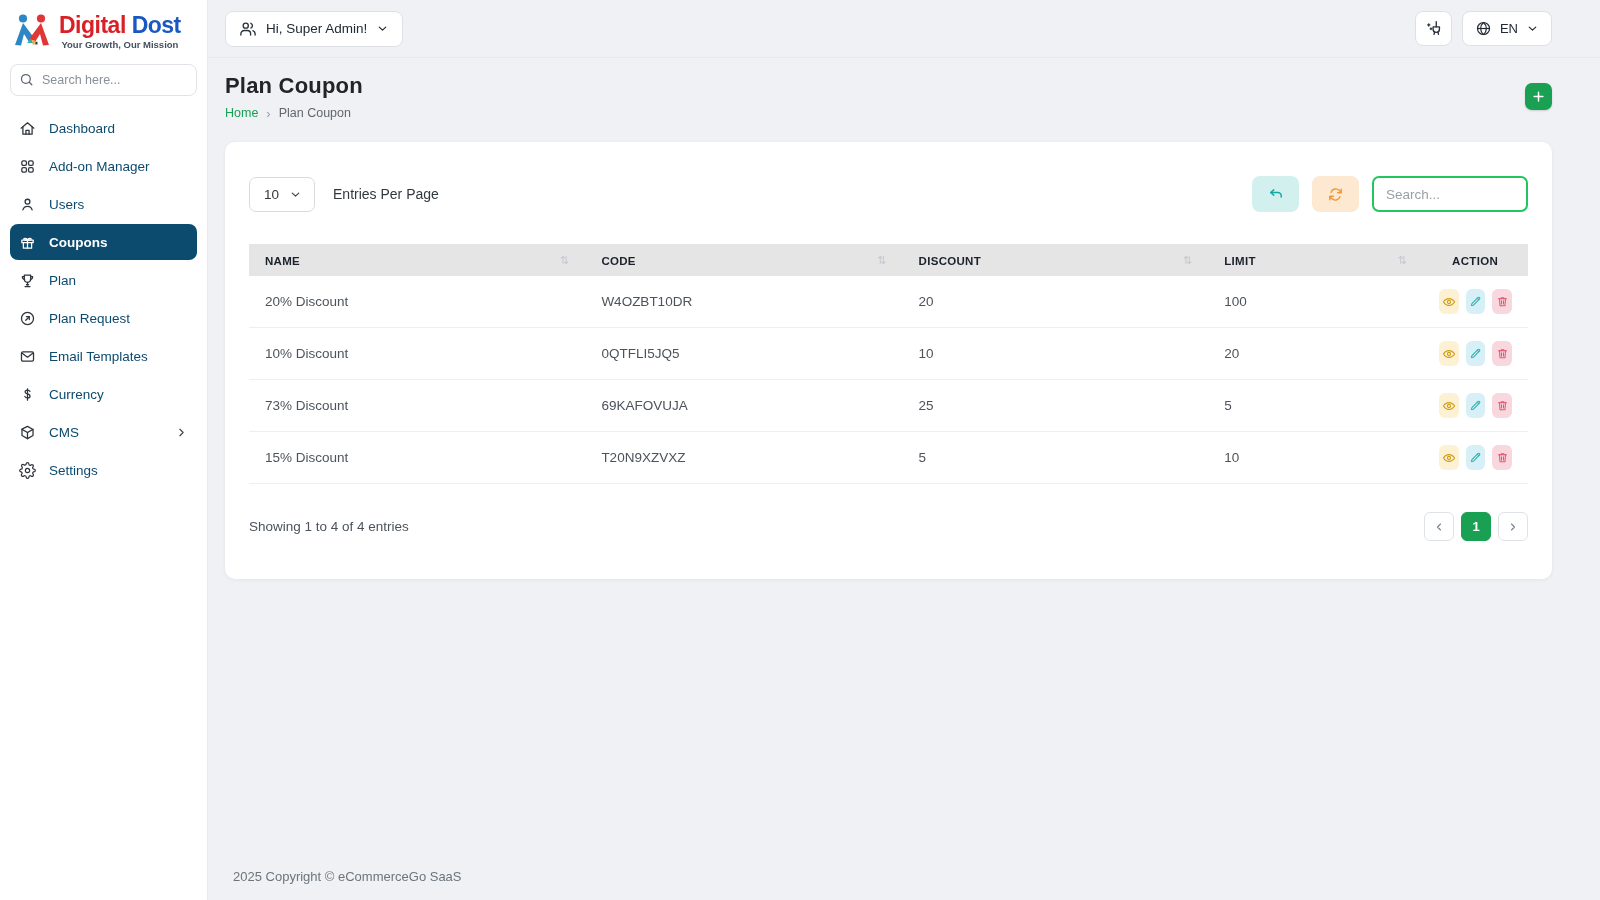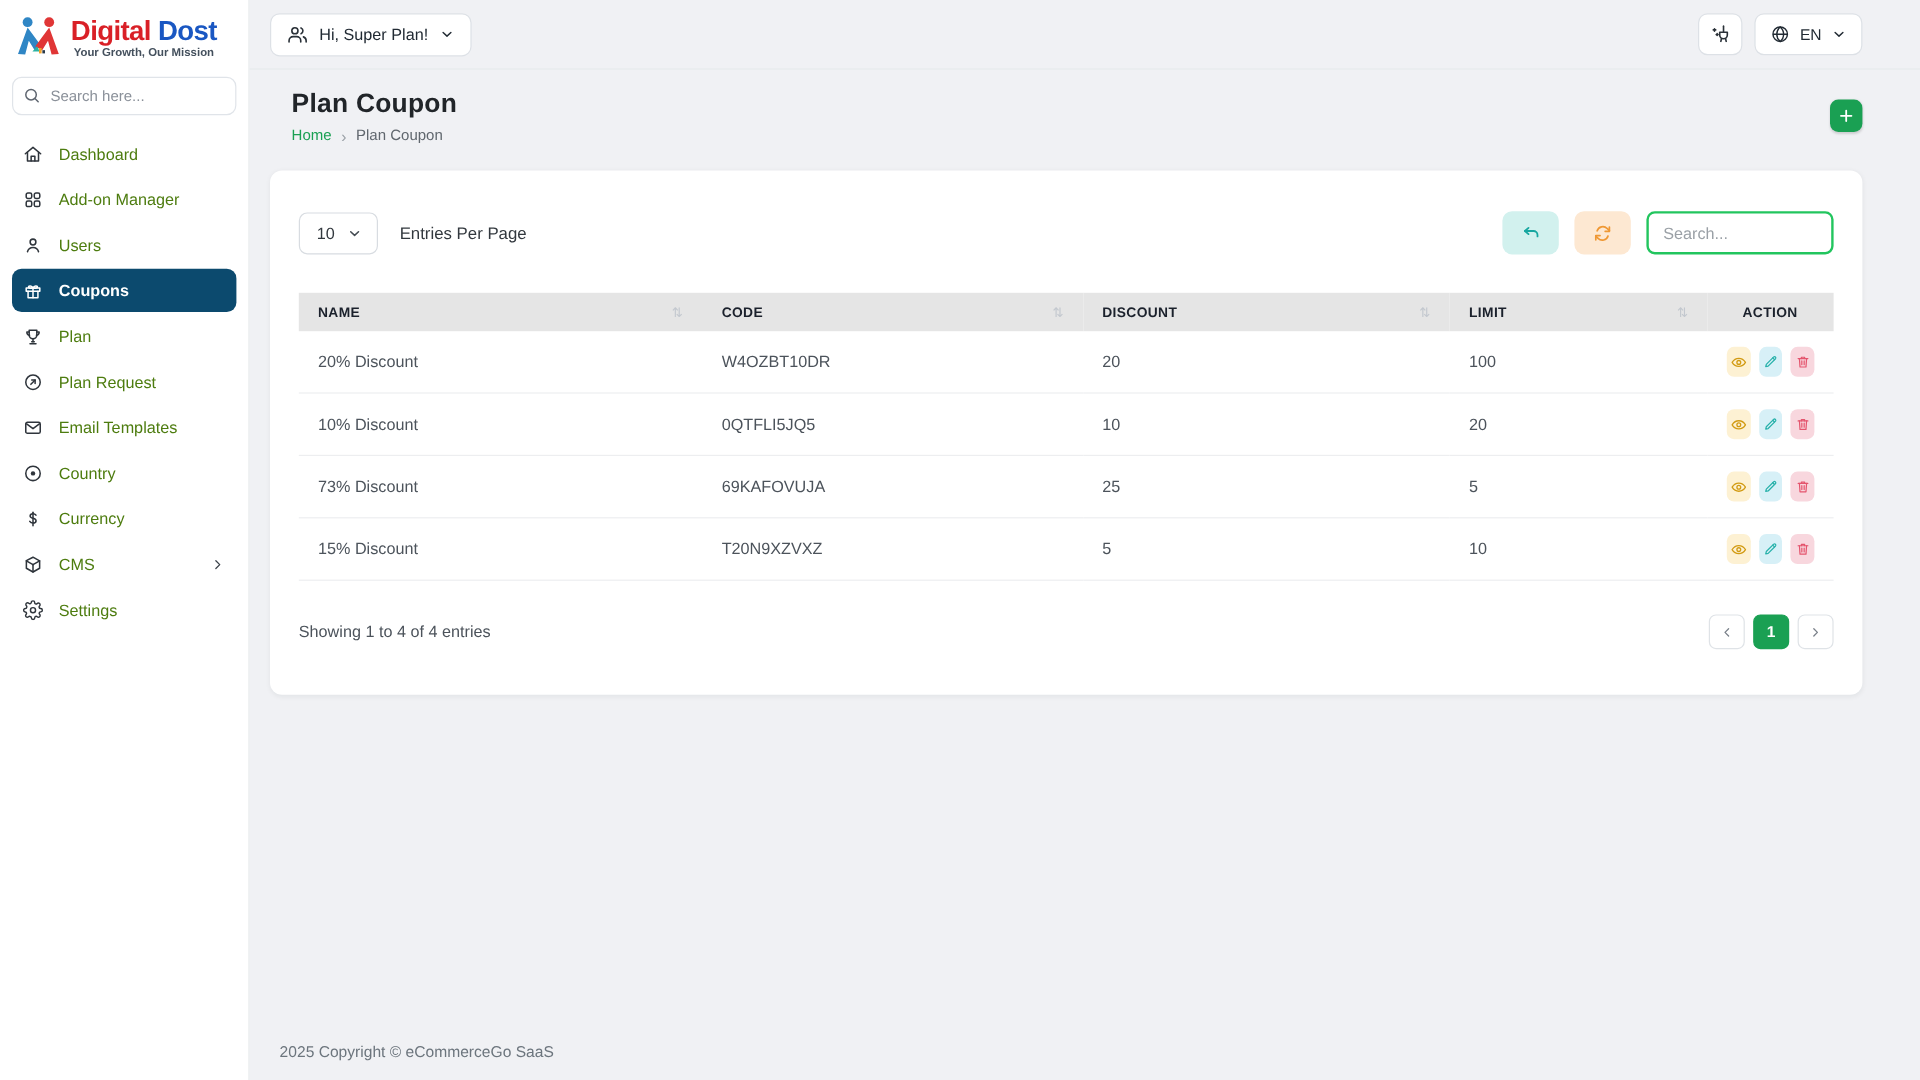--- a/index.html
+++ b/index.html
@@ -18,41 +18,41 @@
   .logo-name .red { color:#d92027; }
   .logo-name .blue { color:#1a57c2; }
   .logo-tag { font-size:9.5px; font-weight:700; color:#44505d; margin-top:3px; text-align:center; white-space:nowrap; }
   .side-search { position:relative; margin:6px 10px 14px; }
   .side-search input { width:100%; height:32px; border:1px solid #e0e4e9; border-radius:8px; padding:0 8px 0 31px;
     font-size:12.5px; color:#3c434b; background:#fff; outline:none; font-family:inherit; }
   .side-search input::placeholder { color:#8a9099; }
   .side-search .sicon { position:absolute; left:9px; top:8px; color:#5f6670; }
   .nav { padding:0; }
   .nav-item { display:flex; align-items:center; gap:13px; height:36px; margin:0 10px 2px; padding:0 9px;
-    border-radius:8px; color:#4d7c0f; font-size:13.5px; font-weight:500; cursor:pointer; text-decoration:none; }
+    border-radius:8px; color:#0c4a6e; font-size:13.5px; font-weight:500; cursor:pointer; text-decoration:none; }
   .nav-item .nico { color:#2f353c; display:flex; }
   .nav-item.active { background:#0c4a6e; color:#fff; font-weight:700; }
   .nav-item.active .nico { color:#fff; }
   .nav-item .chev { margin-left:auto; color:#3c434b; display:flex; }
 
   
   .main { flex:1; display:flex; flex-direction:column; }
   .topbar { height:58px; min-height:58px; display:flex; align-items:center; justify-content:space-between;
     padding:0 48px 0 17px; border-bottom:1px solid #e7e9ec; }
   .user-btn { display:flex; align-items:center; gap:9px; background:#fff; border:1px solid #dde1e6; border-radius:8px;
     padding:0 13px; height:36px; font-size:13.5px; font-weight:500; color:#212a33; cursor:pointer; font-family:inherit; }
   .user-btn .uico { color:#2a3138; display:flex; }
   .topbar-right { display:flex; gap:10px; align-items:center; }
   .icon-btn { width:37px; height:35px; background:#fff; border:1px solid #dde1e6; border-radius:8px;
     display:flex; align-items:center; justify-content:center; color:#2a3138; cursor:pointer; }
   .lang-btn { display:flex; align-items:center; gap:8px; height:35px; padding:0 12px; background:#fff;
     border:1px solid #dde1e6; border-radius:8px; font-size:13px; font-weight:500; color:#212a33; cursor:pointer; font-family:inherit; }
 
   .content { flex:1; display:flex; flex-direction:column; padding:15px 48px 16px 17px; overflow:hidden; }
-  .page-head { display:flex; justify-content:space-between; align-items:flex-start;margin-left:18px; }
+  .page-head { display:flex; justify-content:space-between; align-items:flex-start; }
   .page-title { font-size:22px; font-weight:700; color:#212529; letter-spacing:0.2px; }
   .breadcrumb { display:flex; align-items:center; gap:8px; margin-top:7px; font-size:12.5px; }
   .breadcrumb .bc-home { color:#1aa053; cursor:pointer; text-decoration:none; }
   .breadcrumb .sep { color:#9aa0a6; font-size:13px; line-height:1; }
   .breadcrumb .sep::before { content:"›"; }
   .breadcrumb .bc-cur { color:#60676e; }
   .add-btn { width:27px; height:27px; margin-top:10px; background:#1aa053; border:none; border-radius:7px;
     color:#fff; display:flex; align-items:center; justify-content:center; cursor:pointer; box-shadow:0 1px 2px rgba(0,0,0,.15); }
 
   .card { margin-top:22px; background:#fff; border-radius:10px; box-shadow:0 1px 4px rgba(20,30,40,.06);
@@ -197,29 +197,20 @@
         <span class="nico">
             <svg width="17" height="17" viewBox="0 0 24 24" fill="none" stroke="currentColor" stroke-width="1.8" stroke-linecap="round" stroke-linejoin="round">
               <rect x="3.5" y="5.5" width="17" height="13" rx="2"></rect>
               <path d="M4.5 7.5L12 13l7.5-5.5"></path>
             </svg>
           </span>
         <span class="nlabel">Email Templates</span>
       </a>
       <a class="nav-item">
         <span class="nico">
-            <svg width="17" height="17" viewBox="0 0 24 24" fill="none" stroke="currentColor" stroke-width="1.8">
-              <circle cx="12" cy="12" r="8.5"></circle>
-              <circle cx="12" cy="12" r="2.6" fill="currentColor" stroke="none"></circle>
-            </svg>
-          </span>
-        <span class="nlabel">Country</span>
-      </a>
-      <a class="nav-item">
-        <span class="nico">
             <svg width="17" height="17" viewBox="0 0 24 24" fill="none" stroke="currentColor" stroke-width="1.8" stroke-linecap="round">
               <path d="M12 4v16"></path>
               <path d="M15.5 7.5c-.8-1.2-2-1.8-3.5-1.8-2 0-3.4 1.1-3.4 2.7 0 3.6 7 2 7 5.6 0 1.7-1.5 2.8-3.6 2.8-1.7 0-3-.7-3.8-2"></path>
             </svg>
           </span>
         <span class="nlabel">Currency</span>
       </a>
       <a class="nav-item">
         <span class="nico">
             <svg width="17" height="17" viewBox="0 0 24 24" fill="none" stroke="currentColor" stroke-width="1.8" stroke-linecap="round" stroke-linejoin="round">
@@ -253,21 +244,21 @@
     <header class="topbar">
       <button class="user-btn">
         <span class="uico">
             <svg width="18" height="18" viewBox="0 0 24 24" fill="none" stroke="currentColor" stroke-width="1.8" stroke-linecap="round" stroke-linejoin="round">
               <circle cx="9" cy="7.5" r="3.4"></circle>
               <path d="M2.5 20v-1.5a4.5 4.5 0 014.5-4.5h4a4.5 4.5 0 014.5 4.5V20"></path>
               <path d="M15.8 4.4a3.4 3.4 0 010 6.3"></path>
               <path d="M21.5 20v-1.5a4.5 4.5 0 00-3-4.2"></path>
             </svg>
           </span>
-        <span>Hi, Super Plan!</span>
+        <span>Hi, Super Admin!</span>
         <span>
             <svg width="13" height="13" viewBox="0 0 24 24" fill="none" stroke="currentColor" stroke-width="2.2" stroke-linecap="round" stroke-linejoin="round">
               <path d="M6 9.5l6 5.5 6-5.5"></path>
             </svg>
           </span>
       </button>
       <div class="topbar-right">
         <button class="icon-btn">
           <span>
               <svg width="19" height="19" viewBox="0 0 24 24" fill="none" stroke="currentColor" stroke-width="1.7" stroke-linecap="round" stroke-linejoin="round">

